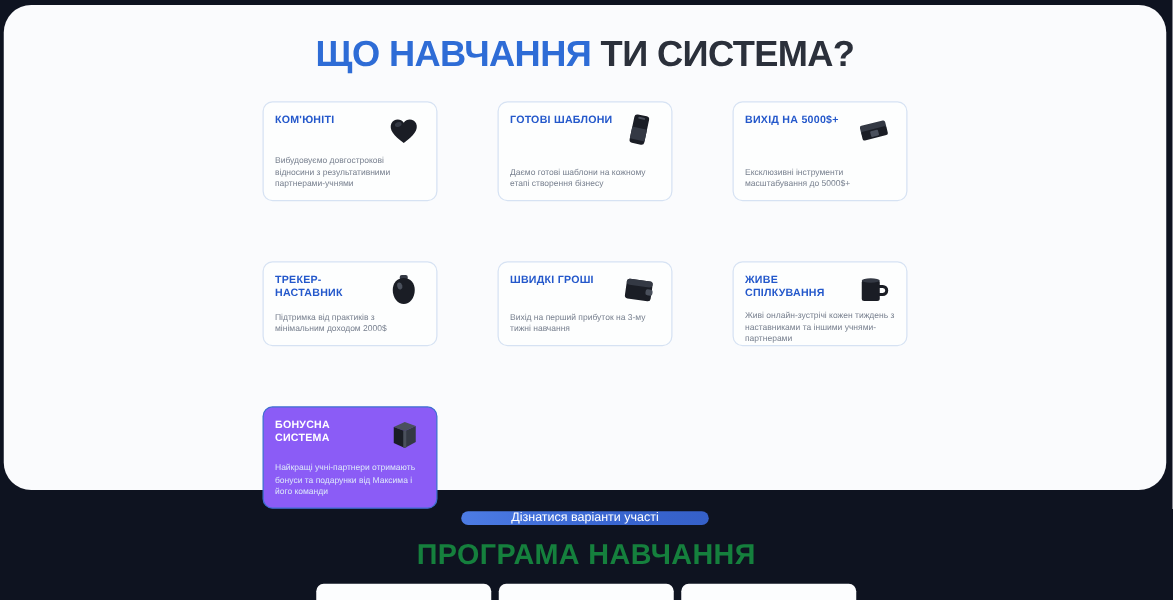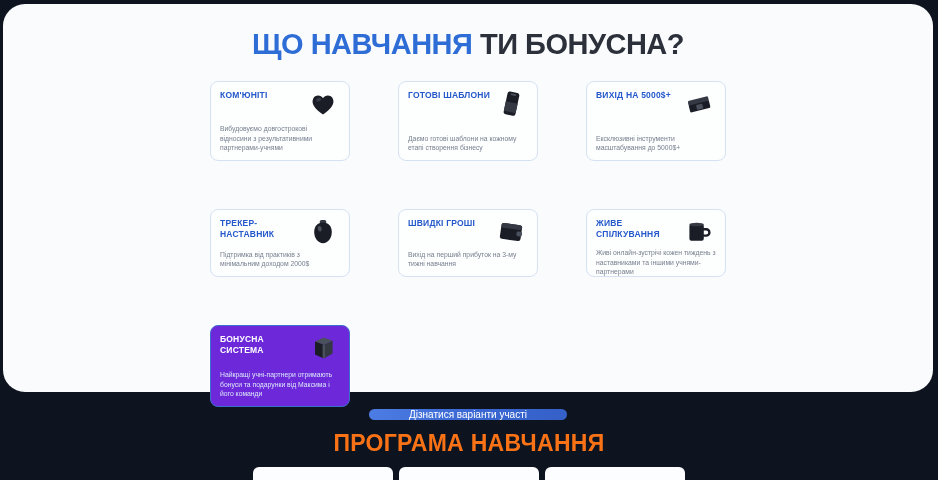--- a/index.html
+++ b/index.html
@@ -42,56 +42,56 @@
   .card-title {
     font-size:8.5px; font-weight:bold; color:#2458cb;
     line-height:1.25; letter-spacing:0.2px; max-width:84px;
     text-transform:uppercase;
   }
   .card-icon { width:34px; height:32px; flex:0 0 auto; margin-top:-2px; }
   .card-desc {
     margin-top:auto;
     font-size:6.8px; color:#78808f; line-height:1.4;
   }
-  .card--highlight { background:#6d28d9; border-color:#3c6ed0; }
+  .card--highlight { background:#8b5cf6; border-color:#3c6ed0; }
   .card--highlight .card-title { color:#ffffff; }
   .card--highlight .card-desc { color:#dce7fa; }
   .cta-button {
     margin-top:2px;
     width:198px; height:28px;
     border:none; border-radius:14px;
     background:linear-gradient(100deg,#4d7ce4 0%,#3a67d2 55%,#3560c8 100%);
     color:#ffffff; font-size:10px; font-family:"Liberation Sans",sans-serif;
     cursor:pointer;
   }
   .program-heading {
     position:absolute; top:430px; left:0; width:100%;
     text-align:center;
     font-size:23px; font-weight:bold; letter-spacing:0.3px;
-    color:#f97316; white-space:nowrap;
+    color:#15803d; white-space:nowrap;
   }
   .program-cards {
     position:absolute; top:467px; left:50%; transform:translateX(-50%);
     display:flex; column-gap:6px;
   }
   .program-card {
     width:140px; height:20px;
     background:#fcfdfe;
     border-radius:6px;
   }
   svg .ic-main { fill:#1a1d25; }
   svg .ic-mid  { fill:#343944; }
   svg .ic-lite { fill:#4a505c; }
 </style>
 </head>
 <body>
 
 <div class="panel">
 
-  <h1 class="benefits-heading"><span class="accent">ЩО НАВЧАННЯ</span><span> ТИ БОНУСНА?</span></h1>
+  <h1 class="benefits-heading"><span class="accent">ЩО НАВЧАННЯ</span><span> ТИ СИСТЕМА?</span></h1>
 
   <div class="cards-grid">
 
     <div class="card">
       <div class="card-top">
         <div class="card-title">КОМ'ЮНІТІ</div>
         <svg class="card-icon" viewBox="0 0 40 40">
           <path class="ic-main" d="M20 33 C10 26 5 19.5 7.6 13.6 c2.2-5 9.4-5.6 12.4-0.8 3-4.8 10.2-4.2 12.4 0.8 C35 19.5 30 26 20 33 z"></path>
           <ellipse class="ic-mid" cx="14.5" cy="14.5" rx="3.4" ry="2.3" transform="rotate(-20 14.5 14.5)"></ellipse>
         </svg>

